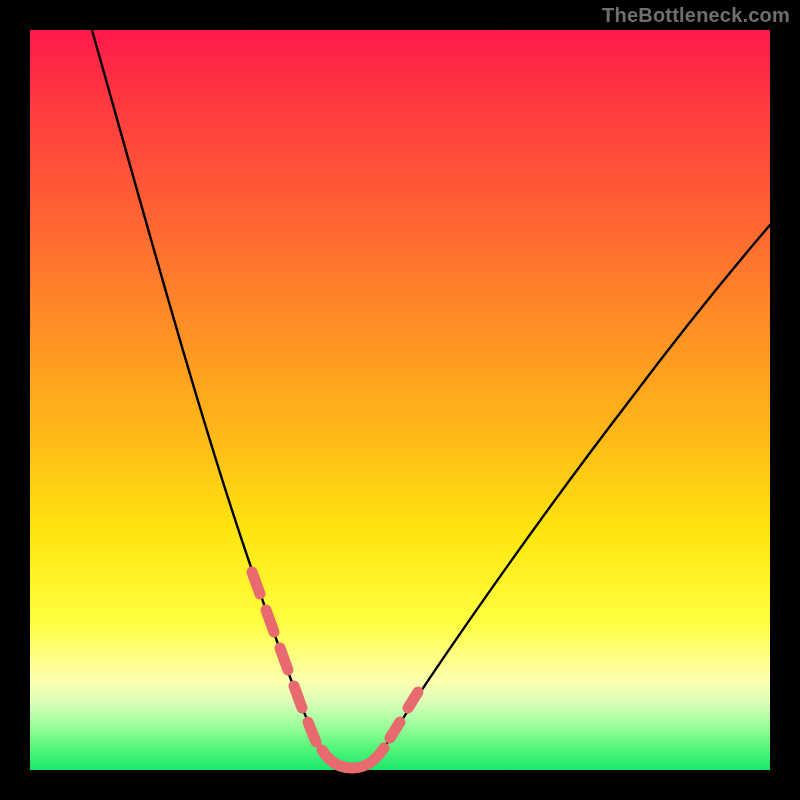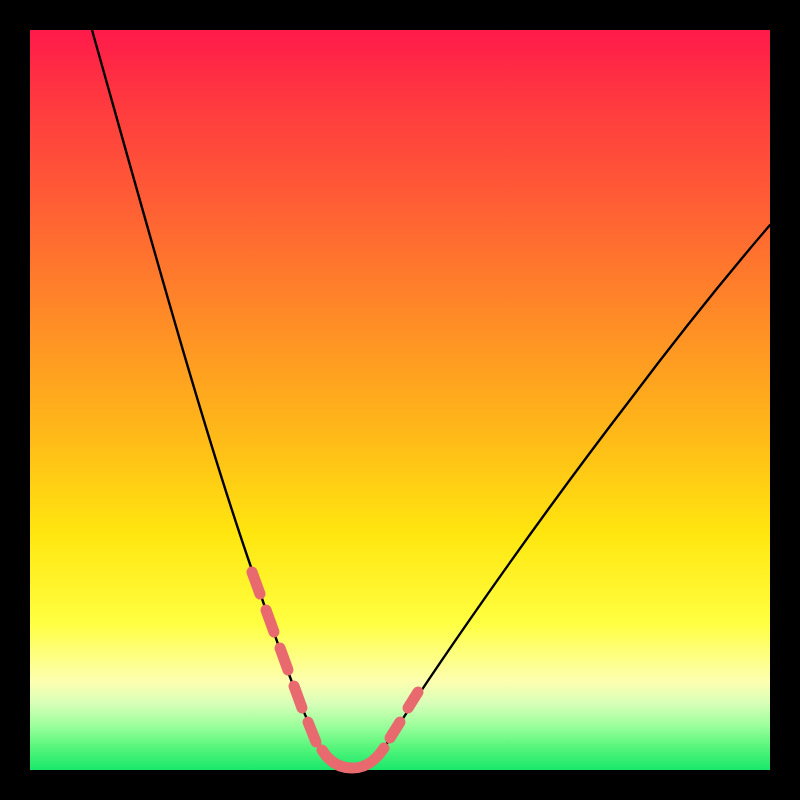--- a/index.html
+++ b/index.html
@@ -57,20 +57,21 @@
     left: 0;
     width: 740px;
     height: 740px;
     overflow: visible;
   }
 </style>
 </head>
 <body>
 
 <div class="frame">
+  <div class="watermark">TheBottleneck.com</div>
 
   <div class="plot">
     <svg class="curve" viewBox="0 0 740 740">
       <path d="M 62 0
                C 110 170, 170 390, 222 540
                C 250 620, 270 680, 292 720
                C 300 733, 310 738, 322 738
                C 334 738, 344 733, 354 718
                C 400 645, 500 500, 600 370
                C 660 290, 710 230, 740 195" fill="none" stroke="#000" stroke-width="2.4" stroke-linecap="round"></path>

